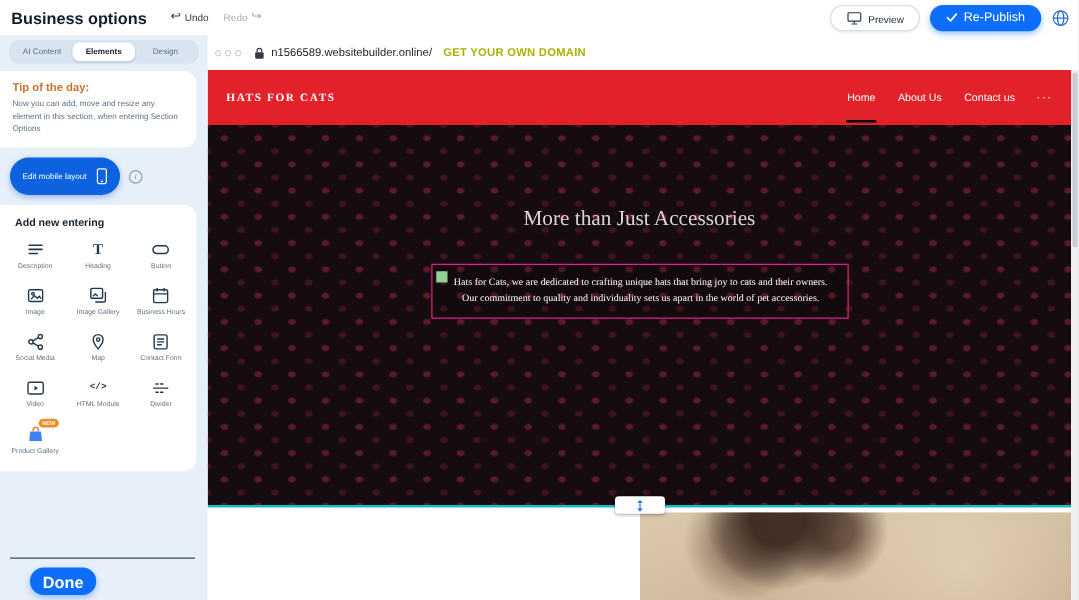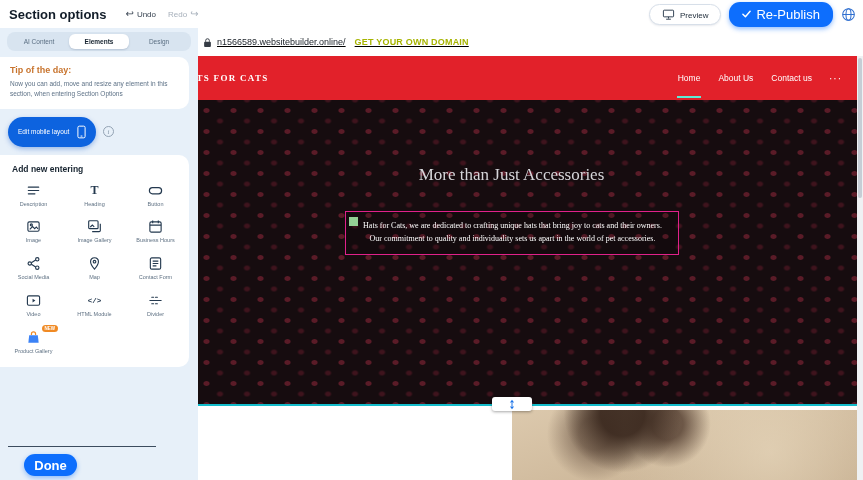--- a/index.html
+++ b/index.html
@@ -8,25 +8,25 @@
 
   
   .topbar { position:absolute; top:0; left:0; width:100%; height:28px; background:#fff; display:flex; align-items:center; z-index:30; }
   .topbar-title { font-size:13px; font-weight:bold; color:#111c28; margin-left:9px; }
   .history { display:flex; align-items:center; margin-left:16px; gap:6px; }
   .hist-btn { display:flex; align-items:center; gap:3px; font-size:8px; color:#333f4d; cursor:pointer; padding:2px 3px; }
   .hist-btn .glyph { font-size:10px; line-height:1; }
   .hist-btn.disabled { color:#a7b0bb; }
   .topbar-right { margin-left:auto; display:flex; align-items:center; gap:8px; margin-right:7px; }
   .btn-preview { display:flex; align-items:flex-end; gap:5px; background:#fff; border:1px solid #d7dfe9; border-radius:11px; padding:4px 12px; font-size:8px; color:#1d2a38; box-shadow:0 1px 2px rgba(20,40,80,.10); cursor:pointer; }
-  .btn-republish { display:flex; align-items:center; gap:5px; background:#0d6efd; border-radius:11px; padding:5px 13px; font-size:13px; color:#fff; box-shadow:0 2px 5px rgba(13,110,253,.45); cursor:pointer; }
+  .btn-republish { display:flex; align-items:center; gap:5px; background:#0d6efd; border-radius:11px; padding:5px 13px; font-size:10px; color:#fff; box-shadow:0 2px 5px rgba(13,110,253,.45); cursor:pointer; }
   .globe { width:15px; height:15px; cursor:pointer; }
 
   
-  .sidebar { position:absolute; top:28px; left:0; width:198px; height:452px; background:#e7f0f9; z-index:25; }
+  .sidebar { position:absolute; top:28px; left:0; width:166px; height:452px; background:#e7f0f9; z-index:25; }
   .tabs { display:flex; margin:4px 7px 6px 7px; background:#d8e4f0; border-radius:8px; padding:2px; }
   .tab { flex:1; text-align:center; font-size:6.5px; color:#5a6e82; padding:4px 0; border-radius:6px; cursor:pointer; }
   .tab.active { background:#fff; color:#16232f; font-weight:bold; box-shadow:0 1px 2px rgba(30,50,90,.18); }
   .tip-card { background:#fff; border-radius:0 10px 10px 0; margin:0 9px 8px 0; padding:8px 10px 10px 10px; }
   .tip-title { color:#c8742e; font-weight:bold; font-size:9px; }
   .tip-body { margin-top:4px; font-size:6.5px; line-height:1.5; color:#5d7186; }
   .mobile-row { display:flex; align-items:center; gap:7px; margin:0 0 8px 8px; }
   .btn-mobile { display:flex; align-items:center; justify-content:space-between; width:88px; background:#0d63df; border-radius:16px; padding:8px 10px; color:#fff; font-size:6.5px; line-height:1.1; box-shadow:0 2px 5px rgba(10,80,200,.35); cursor:pointer; }
   .info-circle { width:11px; height:11px; border:1px solid #93a3b4; border-radius:50%; color:#7d8fa1; font-size:6.5px; display:flex; align-items:center; justify-content:center; font-style:italic; font-family:"Liberation Serif",serif; cursor:pointer; }
   .add-card { background:#fff; border-radius:0 10px 10px 0; margin-right:9px; padding:9px 3px 12px 3px; }
@@ -37,36 +37,36 @@
   .eicon svg { width:15px; height:15px; }
   .glyph-t { font-family:"Liberation Serif",serif; font-weight:bold; font-size:12px; color:#23384e; }
   .glyph-code { font-family:"Liberation Mono",monospace; font-weight:bold; font-size:7.5px; color:#23384e; }
   .elabel { font-size:5.5px; color:#5f7183; text-align:center; line-height:1.25; max-width:46px; }
   .badge { position:absolute; top:-5px; right:6px; background:#f08a24; color:#fff; font-size:4.5px; font-weight:bold; padding:1px 3px; border-radius:5px; }
   .sep { position:absolute; left:8px; top:418px; width:148px; height:1px; background:#3c4c5e; }
   .btn-done { position:absolute; left:24px; top:426px; width:53px; height:22px; background:#0d6efd; border-radius:12px; color:#fff; font-size:13px; font-weight:bold; display:flex; align-items:center; justify-content:center; box-shadow:0 2px 5px rgba(13,110,253,.4); cursor:pointer; }
 
   
   .main { position:absolute; top:28px; left:166px; right:0; bottom:0; }
-  .browserbar { height:28px; background:#fff; display:flex; align-items:center; padding-left:6px;text-decoration:underline; }
+  .browserbar { height:28px; background:#fff; display:flex; align-items:center; padding-left:6px; }
   .dots { display:flex; gap:3px; margin-right:10px; }
   .dot { width:5px; height:5px; border:1px solid #cfd4da; border-radius:50%; }
   .lock { width:9px; height:11px; margin-right:5px; }
   .url { font-size:9px; color:#20262d; }
   .cta { font-size:9px; font-weight:bold; color:#a6b400; margin-left:9px; letter-spacing:.2px; cursor:pointer; }
   .scrollbar { position:absolute; top:28px; right:0; width:6px; bottom:0; background:#eff1f3; }
   .thumb { position:absolute; top:2px; left:1px; width:4px; height:140px; background:#c6cdd5; border-radius:2px; cursor:pointer; }
 
   
   .page { position:absolute; top:28px; left:0; right:6px; bottom:0; overflow:hidden; background:#fff; }
   .site-header { position:relative; height:44px; background:#e2212a; display:flex; align-items:center; padding:0 15px; z-index:2; }
   .logo { color:#fff; font-weight:bold; font-size:9px; letter-spacing:1.3px; font-family:"Liberation Serif",serif; cursor:pointer; }
   .nav { margin-left:auto; display:flex; align-items:center; gap:16px; }
   .nav-item { color:#fff; font-size:8.5px; padding:15px 1px; cursor:pointer; }
-  .nav-item.active { padding-bottom:13px; border-bottom:2px solid #5eead4; }
+  .nav-item.active { padding-bottom:13px; border-bottom:2px solid #000000; }
   .nav-more { color:#fff; font-size:10px; letter-spacing:1px; cursor:pointer; }
 
   .hero { position:absolute; top:44px; left:0; right:0; height:304px; text-align:center;
     font-family:"Liberation Serif",serif;
     background-color:#160c0f;
     background-image:
       radial-gradient(rgba(158,42,64,.50) 2.5px, transparent 3.6px),
       radial-gradient(rgba(130,32,52,.38) 2.5px, transparent 3.6px);
     background-size:27px 21px, 27px 21px;
     background-position:0 0, 13.5px 10.5px; }
@@ -85,21 +85,21 @@
       radial-gradient(circle at 32% 6%, rgba(58,40,30,.92) 0 9%, rgba(58,40,30,0) 24%),
       radial-gradient(circle at 45% 20%, rgba(72,50,38,.75) 0 8%, transparent 22%),
       radial-gradient(circle at 24% 34%, rgba(70,48,36,.5) 0 6%, transparent 18%),
       radial-gradient(circle at 75% 60%, rgba(240,226,200,.55), transparent 60%),
       linear-gradient(160deg,#dcc9ad,#c2aa8b); }
 </style>
 </head>
 <body>
 
 <div class="topbar">
-  <div class="topbar-title">Section options</div>
+  <div class="topbar-title">Business options</div>
   <div class="history">
     <div class="hist-btn">
       <span class="glyph">↩</span>
       <span>Undo</span>
     </div>
     <div class="hist-btn disabled">
       <span>Redo</span>
       <span class="glyph">↪</span>
     </div>
   </div>

